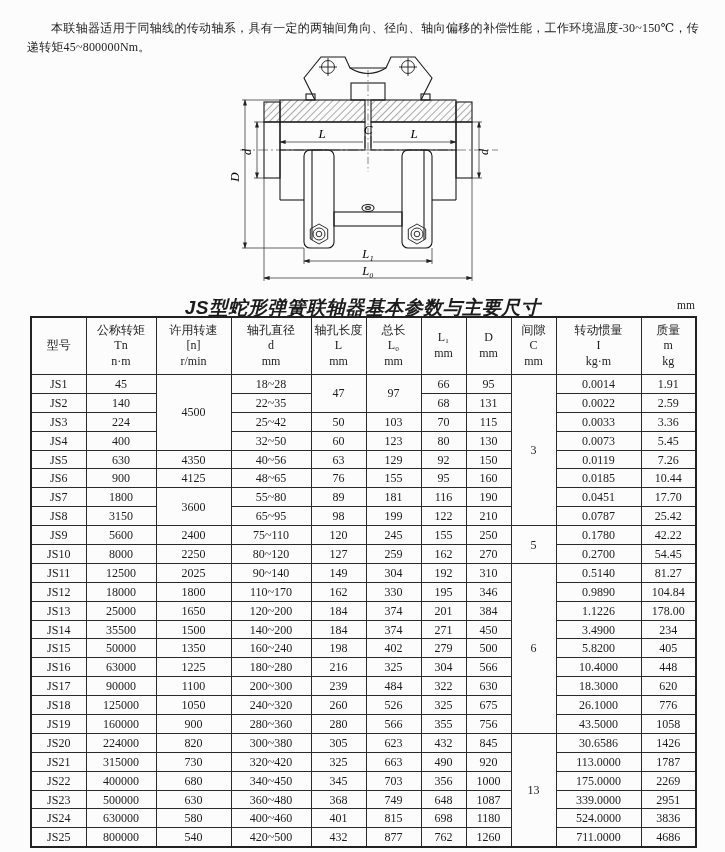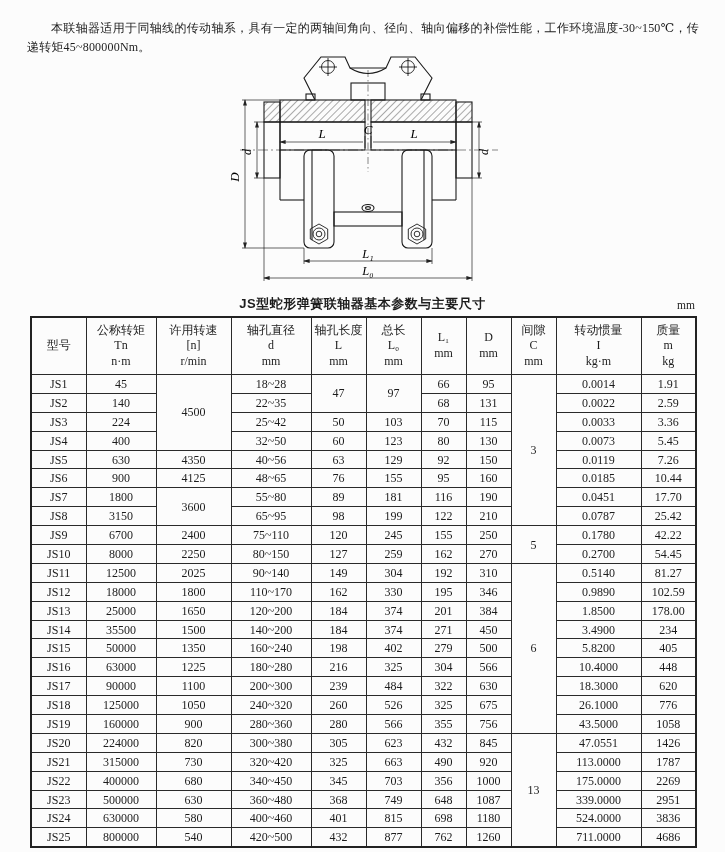--- a/index.html
+++ b/index.html
@@ -16,21 +16,21 @@
   }
   .drawing-wrap{
     position:absolute;left:218px;top:52px;width:305px;height:238px;
   }
   .drawing-wrap svg{display:block;}
   .table-title-row{
     position:absolute;left:0;top:295px;width:725px;height:20px;
   }
   .table-title{
     text-align:center;font-family:"Liberation Sans","DejaVu Sans",sans-serif;
-    font-weight:bold;font-size:13px;letter-spacing:0.5px;
+    font-weight:bold;font-size:19px;letter-spacing:0.5px;font-style:italic;
   }
   .unit-note{
     position:absolute;right:30px;top:4px;font-size:11.5px;
     font-family:"Liberation Serif",serif;
   }
   table.params{
     position:absolute;left:30px;top:316px;
     border-collapse:collapse;table-layout:fixed;
     width:665px;
     border:2px solid #222;
@@ -337,36 +337,36 @@
         <td>65~95</td>
         <td>98</td>
         <td>199</td>
         <td>122</td>
         <td>210</td>
         <td>0.0787</td>
         <td>25.42</td>
       </tr>
       <tr>
         <td>JS9</td>
-        <td>6700</td>
+        <td>5600</td>
         <td>2400</td>
         <td>75~110</td>
         <td>120</td>
         <td>245</td>
         <td>155</td>
         <td>250</td>
         <td rowspan="2">5</td>
         <td>0.1780</td>
         <td>42.22</td>
       </tr>
       <tr>
         <td>JS10</td>
         <td>8000</td>
         <td>2250</td>
-        <td>80~150</td>
+        <td>80~120</td>
         <td>127</td>
         <td>259</td>
         <td>162</td>
         <td>270</td>
         <td>0.2700</td>
         <td>54.45</td>
       </tr>
       <tr>
         <td>JS11</td>
         <td>12500</td>
@@ -383,32 +383,32 @@
       <tr>
         <td>JS12</td>
         <td>18000</td>
         <td>1800</td>
         <td>110~170</td>
         <td>162</td>
         <td>330</td>
         <td>195</td>
         <td>346</td>
         <td>0.9890</td>
-        <td>102.59</td>
+        <td>104.84</td>
       </tr>
       <tr>
         <td>JS13</td>
         <td>25000</td>
         <td>1650</td>
         <td>120~200</td>
         <td>184</td>
         <td>374</td>
         <td>201</td>
         <td>384</td>
-        <td>1.8500</td>
+        <td>1.1226</td>
         <td>178.00</td>
       </tr>
       <tr>
         <td>JS14</td>
         <td>35500</td>
         <td>1500</td>
         <td>140~200</td>
         <td>184</td>
         <td>374</td>
         <td>271</td>
@@ -479,21 +479,21 @@
       <tr>
         <td>JS20</td>
         <td>224000</td>
         <td>820</td>
         <td>300~380</td>
         <td>305</td>
         <td>623</td>
         <td>432</td>
         <td>845</td>
         <td rowspan="6">13</td>
-        <td>47.0551</td>
+        <td>30.6586</td>
         <td>1426</td>
       </tr>
       <tr>
         <td>JS21</td>
         <td>315000</td>
         <td>730</td>
         <td>320~420</td>
         <td>325</td>
         <td>663</td>
         <td>490</td>

